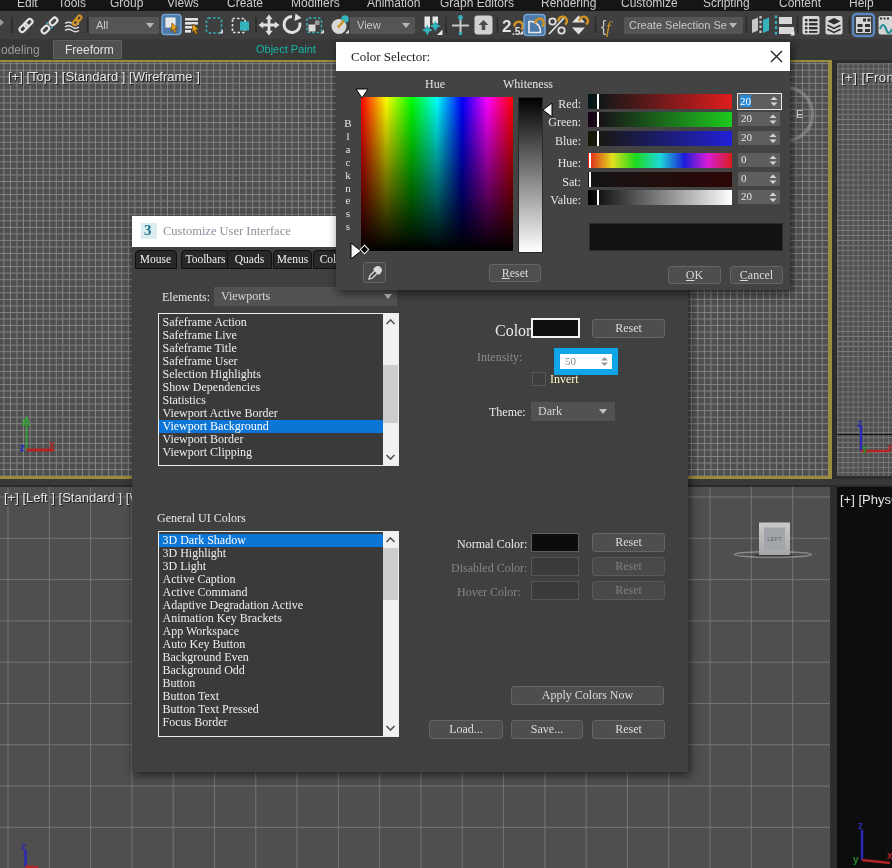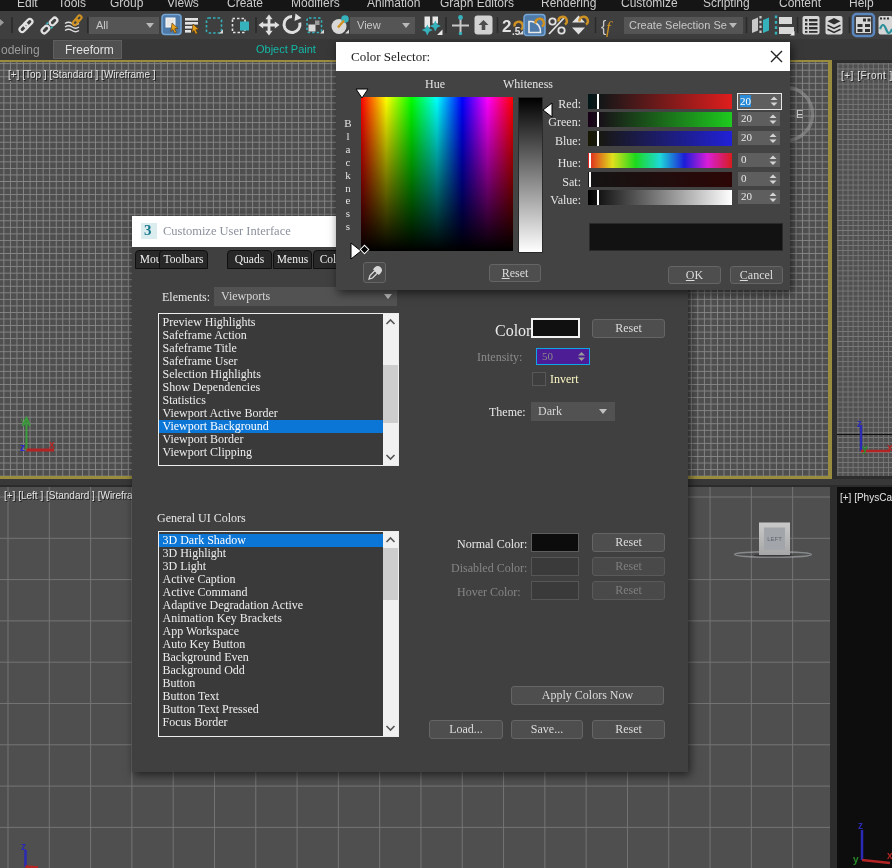--- a/index.html
+++ b/index.html
@@ -13,21 +13,21 @@
  linear-gradient(to bottom,#858585 1.2px,transparent 1.2px);
  background-size:6.55px 6.55px;background-position:3.4px 1.2px;}
 .gridF{background-color:#515151;background-image:
  linear-gradient(to right,#7b7b7b 1px,transparent 1px),
  linear-gradient(to bottom,#7b7b7b 1px,transparent 1px);
  background-size:5.05px 5.05px;background-position:0.5px 0.5px;}
 .gridL{background-color:#4f4f4f;background-image:
  linear-gradient(to right,#747474 1px,transparent 1px),
  linear-gradient(to bottom,#747474 1px,transparent 1px);
  background-size:41.3px 41.3px;background-position:7.5px 9.5px;}
-.vplabel{color:#e4e4e4;font-size:10px;text-shadow:1px 1px 0 rgba(20,20,20,.85);letter-spacing:0px;}
+.vplabel{color:#e4e4e4;font-size:13px;text-shadow:1px 1px 0 rgba(20,20,20,.85);letter-spacing:0px;}
 
 .dlg{position:absolute;background:#404040;box-shadow:2px 3px 9px rgba(0,0,0,.6);font-family:Liberation Serif, serif;}
 .btn{position:absolute;background:#4e4e4e;border:1px solid #656565;border-radius:3px;
  color:#dcdcdc;font-size:12px;text-align:center;box-sizing:border-box;}
 .btn.dis{color:#7f7f7f;border-color:#5a5a5a;background:#494949;}
 .lb{position:absolute;background:#3a3a3a;border:1px solid #ededed;box-sizing:border-box;overflow:hidden;}
 .lbrow{height:13.05px;line-height:13.2px;padding-left:4px;color:#ededed;font-size:12px;
  white-space:nowrap;overflow:hidden;}
 .lb{padding-top:1.6px;}
 .lbrow.sel{background:#0c76d6;color:#fff;}
@@ -309,34 +309,34 @@
 
 <div id="cui" class="dlg" style="left:132px;top:216px;width:556px;height:556px;">
  <div class="abs" style="left:0;top:0;width:556px;height:31px;background:#ffffff;">
   <div class="abs" style="left:9px;top:7px;width:16px;height:16px;background:#dcedf0;">
    <span style="position:absolute;left:3px;top:-1px;font-size:15px;font-weight:bold;color:#17768a;">3</span>
   </div>
   <span class="t" style="left:31px;top:8px;font-size:12.5px;color:#8b919c;">Customize User Interface</span>
  </div>
 
  <div class="tab" style="left:2.5px;width:42px;">Mouse</div>
- <div class="tab" style="left:27px;width:49px;">Toolbars</div>
+ <div class="tab" style="left:49px;width:49px;">Toolbars</div>
  <div class="tab" style="left:95px;width:45px;">Quads</div>
  <div class="tab" style="left:141px;width:39px;">Menus</div>
  <div class="tab" style="left:181px;width:44px;">Colors</div>
 
  <span class="t" style="left:30px;top:74px;font-size:12px;color:#e8e8e8;">Elements:</span>
  <div class="drop" style="left:82px;top:71px;width:183px;height:19px;">
   <span class="t" style="left:7px;top:2px;">Viewports</span>
   <span class="darr" style="left:170px;top:7px;"></span>
  </div>
 
  <div class="lb" style="left:25.5px;top:97px;width:241px;height:153px;">
-  <div class="lbrow">Preview Highlights</div>
   <div class="lbrow">Safeframe Action</div>
+  <div class="lbrow">Safeframe Live</div>
   <div class="lbrow">Safeframe Title</div>
   <div class="lbrow">Safeframe User</div>
   <div class="lbrow">Selection Highlights</div>
   <div class="lbrow">Show Dependencies</div>
   <div class="lbrow">Statistics</div>
   <div class="lbrow">Viewport Active Border</div>
   <div class="lbrow sel">Viewport Background</div>
   <div class="lbrow">Viewport Border</div>
   <div class="lbrow">Viewport Clipping</div>
   <div class="sb" style="right:0;top:0;height:151px;">
@@ -347,21 +347,21 @@
    <svg width="15" height="10" style="position:absolute;bottom:3px;left:0;">
           <path d="M3.5 3 L7.5 7 L11.5 3" stroke="#555" stroke-width="1.6" fill="none"></path>
         </svg>
   </div>
  </div>
 
  <span class="t" style="left:363px;top:106px;font-size:16px;color:#e8e8e8;">Color:</span>
  <div class="swatch" style="left:399px;top:102px;width:49px;height:20px;background:#101010;border:2px solid #f2f2f2;"></div>
  <div class="btn" style="left:460px;top:103px;width:73px;height:19px;line-height:17px;">Reset</div>
  <span class="t" style="left:345px;top:134px;font-size:12px;color:#8b8b8b;">Intensity:</span>
- <div class="abs" style="left:404px;top:132px;width:52px;height:15px;background:#4c1d95;border:1px solid #0ea5e9;">
+ <div class="abs" style="left:422px;top:132px;width:52px;height:15px;background:#ffffff;border:6px solid #0ea5e9;">
   <span class="t" style="left:5px;top:1px;font-size:11px;color:#8a8a8a;">50</span>
   <svg width="9" height="11" style="position:absolute;right:3px;top:2px;">
         <path d="M1 4.5 L4.5 1 L8 4.5 Z" fill="#9a9a9a"></path>
         <path d="M1 6.5 L4.5 10 L8 6.5 Z" fill="#9a9a9a"></path>
       </svg>
  </div>
  <div class="abs" style="left:400px;top:156px;width:12px;height:12px;background:#3e3e3e;border:1px solid #585858;"></div>
  <span class="t" style="left:418px;top:156px;font-size:12px;color:#fef9c3;">Invert</span>
  <span class="t" style="left:357px;top:189px;font-size:12px;color:#e8e8e8;">Theme:</span>
  <div class="drop" style="left:399px;top:186px;width:84px;height:19px;">

